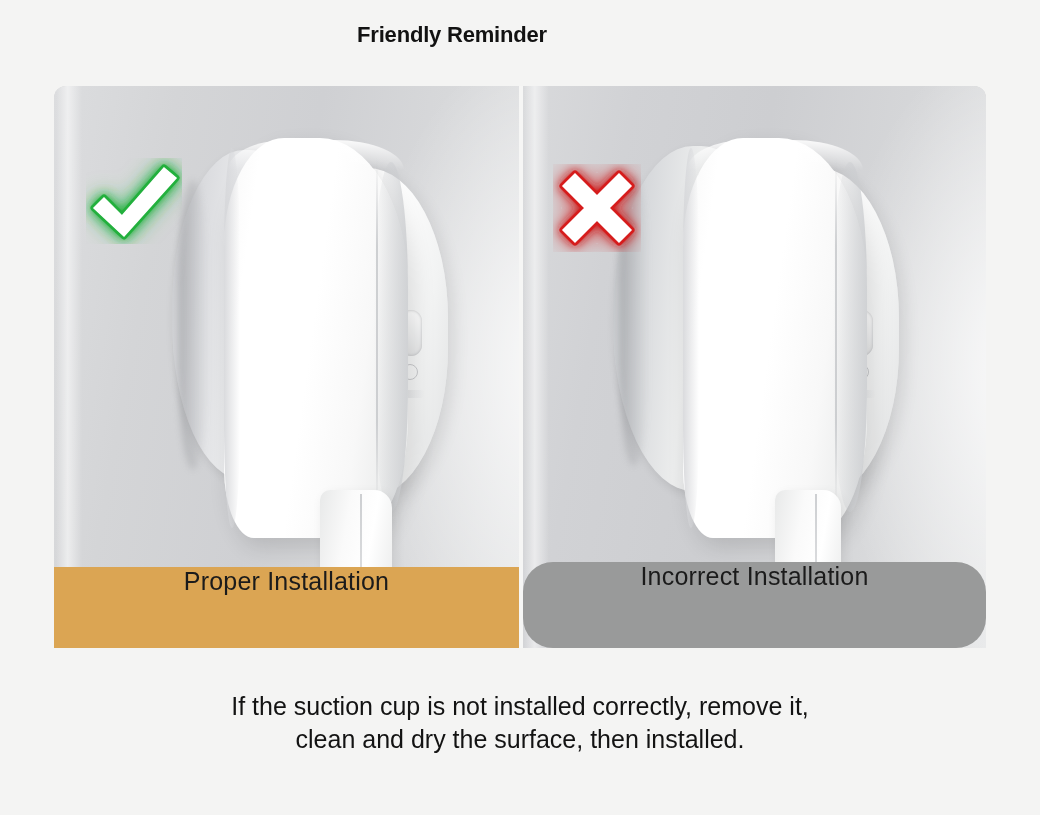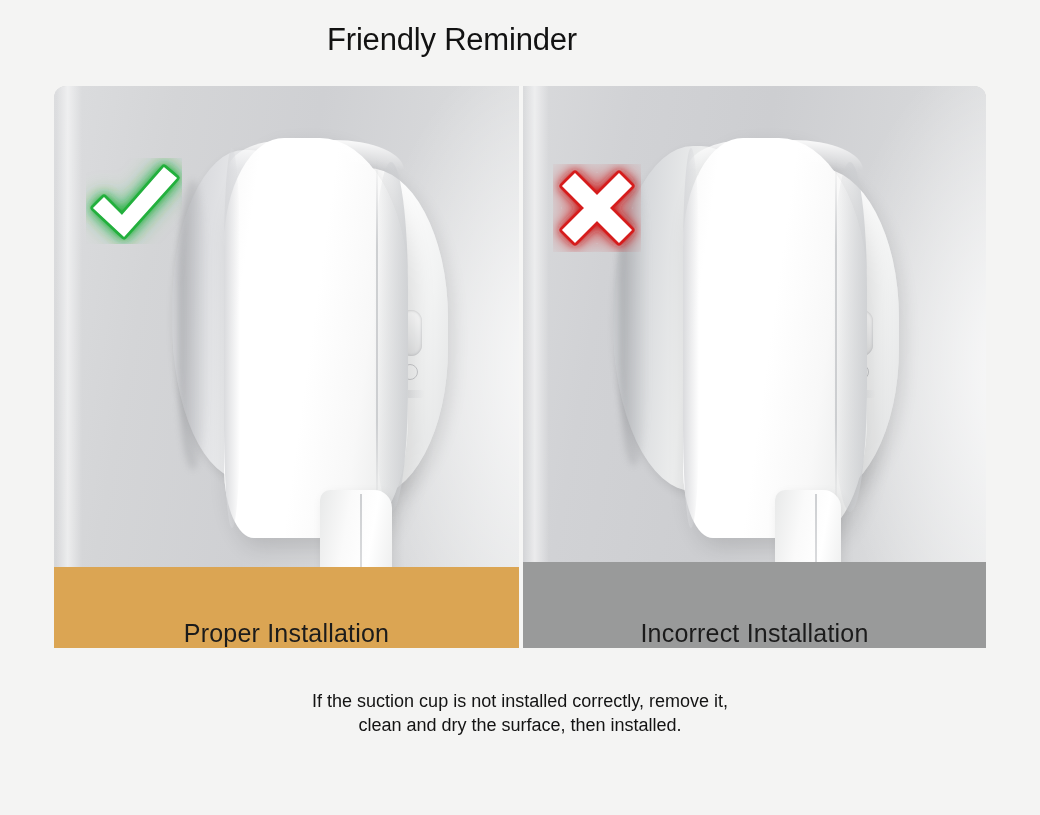--- a/index.html
+++ b/index.html
@@ -14,22 +14,22 @@
     position: relative;
   }
 
   
   #page-title {
     position: absolute;
     top: 22px;
     left: 0;
     width: 904px;
     text-align: center;
-    font-size: 31px;
-    font-weight: normal;
+    font-size: 22px;
+    font-weight: bold;
     letter-spacing: -0.2px;
     color: #121212;
   }
 
   
   #comparison-panel {
     position: absolute;
     left: 54px;
     top: 86px;
     width: 932px;
@@ -230,46 +230,47 @@
   }
   #cross-icon {
     left: 30px; top: 78px;
   }
 
   
   .band {
     position: absolute;
     left: 0; right: 0;
     display: flex;
-    align-items: flex-end;
+    align-items: flex-start;
     justify-content: center;
     font-size: 25px;
     color: #1b1b1b;
     letter-spacing: .2px;
     z-index: 6;
   }
   #band-proper {
     bottom: 0;
     height: 81px;
     background: #dba553;
   }
   #band-incorrect {
     bottom: 0;
     height: 86px;
     background: #999a9a;
+    border-radius: 30px;
   }
 
   
   #footer-caption {
     position: absolute;
     left: 120px;
     top: 690px;
     width: 800px;
     text-align: center;
-    font-size: 18px;
+    font-size: 25px;
     line-height: 1.33;
     color: #131313;
   }
 </style>
 </head>
 <body style="background: rgb(244, 244, 243);">
 
 <div id="page-title">Friendly Reminder</div>
 
 <div id="comparison-panel">

